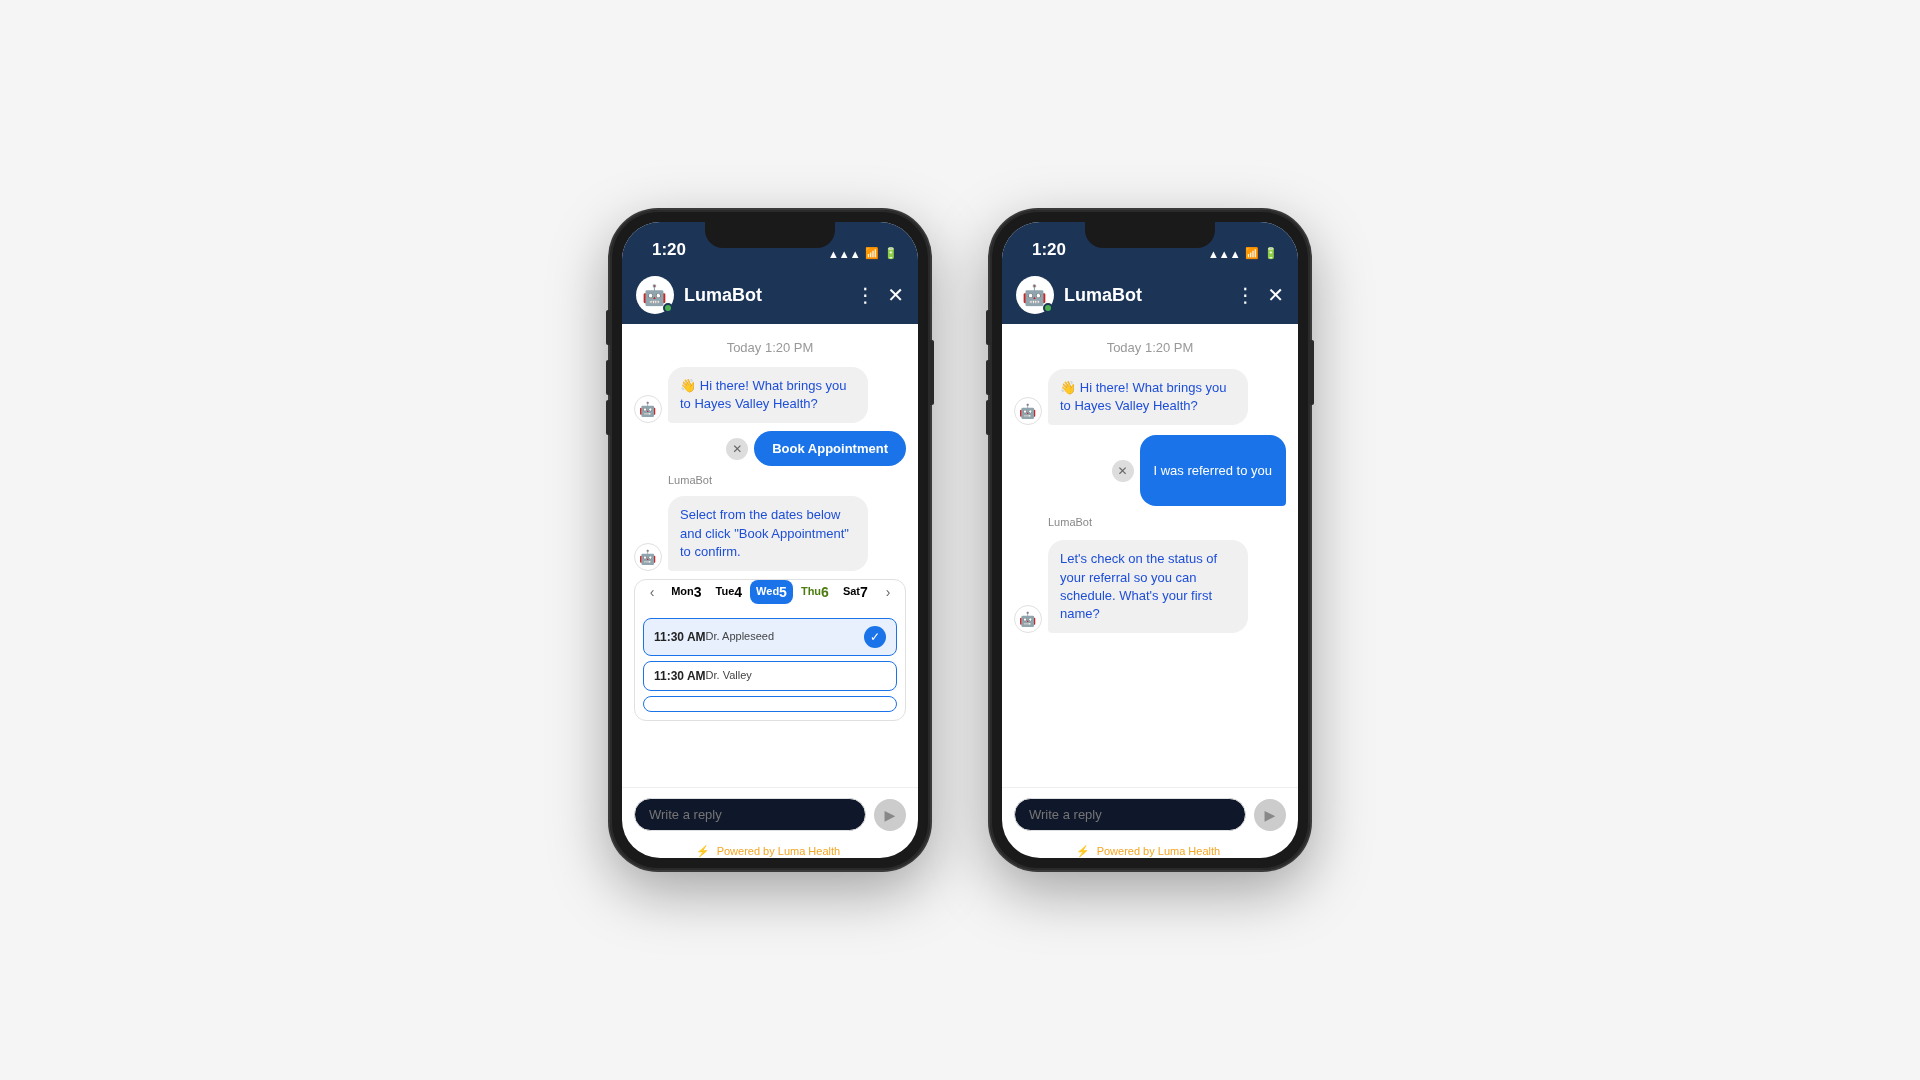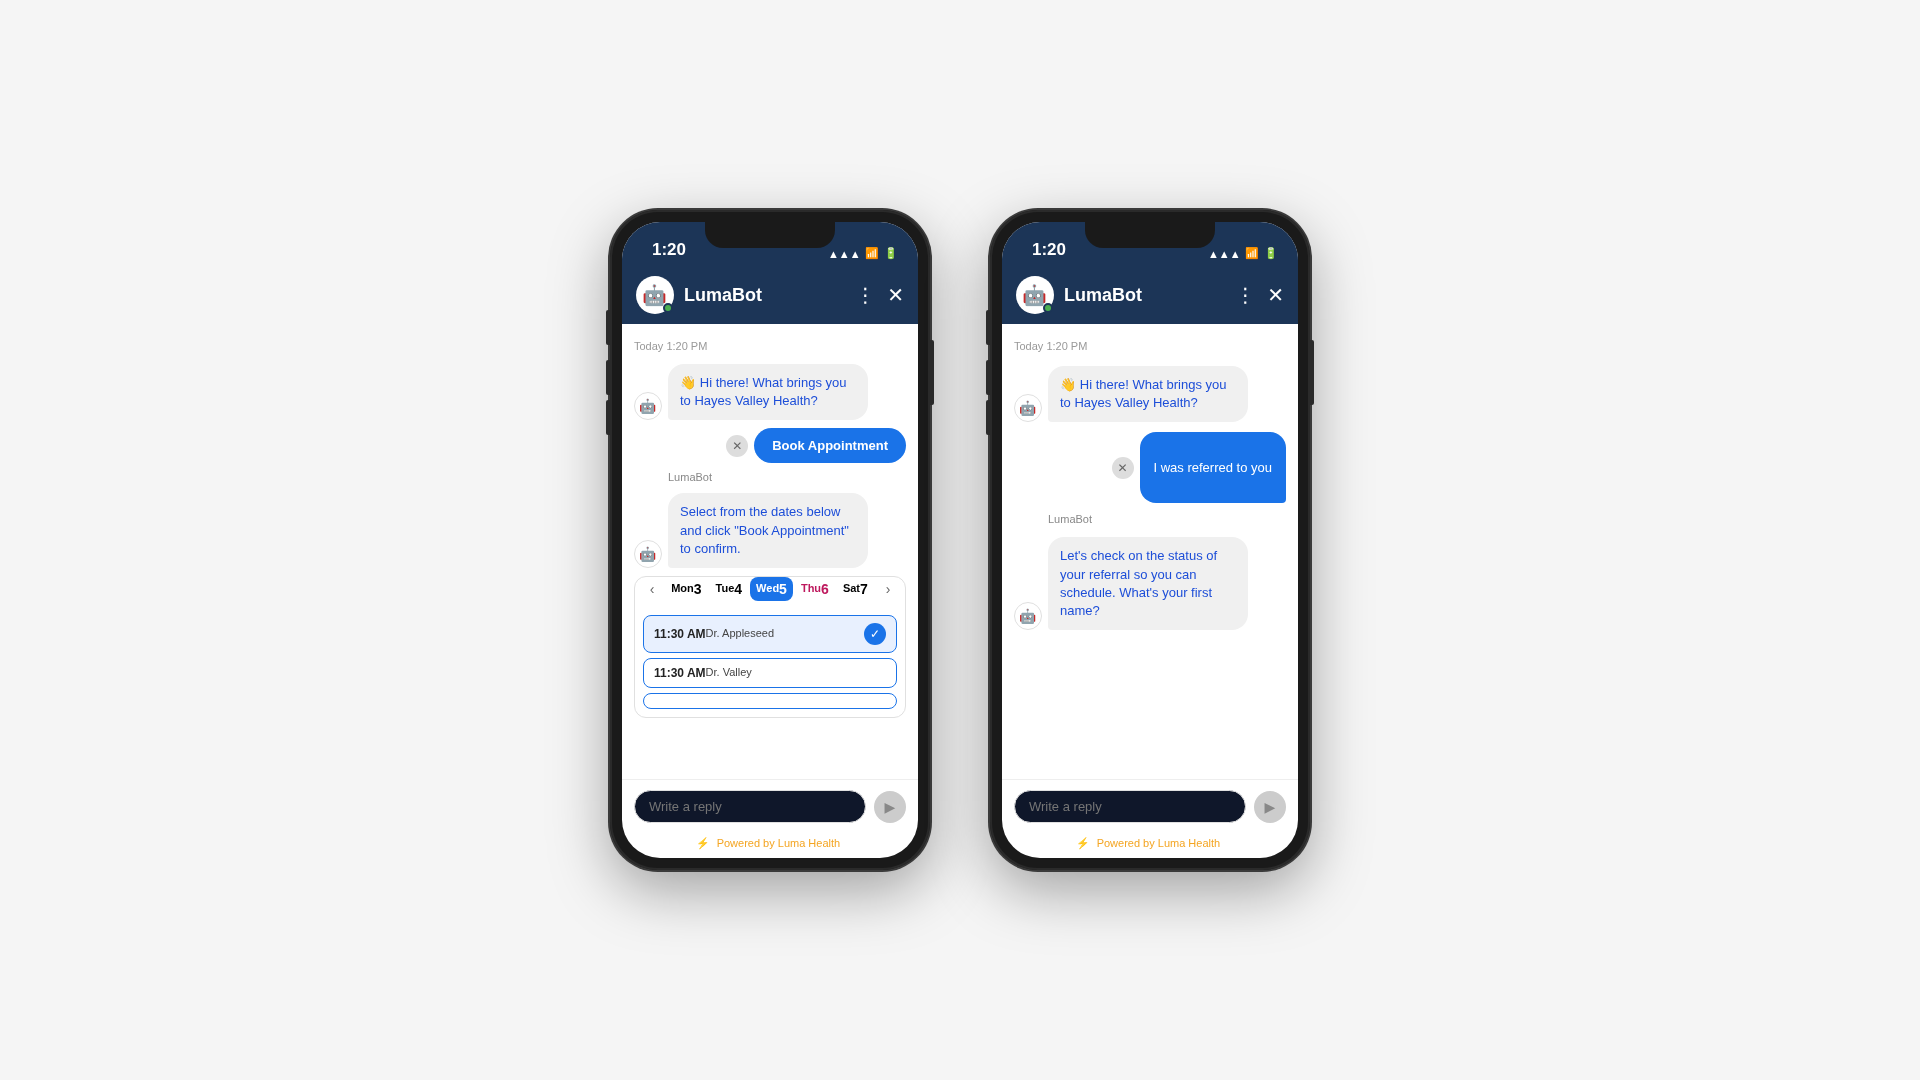--- a/index.html
+++ b/index.html
@@ -160,22 +160,23 @@
       flex: 1;
       overflow-y: auto;
       padding: 12px;
       background: #fff;
       display: flex;
       flex-direction: column;
       gap: 8px;
     }
 
     .timestamp-center {
+      text-align: center;
       color: #999;
-      font-size: 11px;
+      font-size: 13px;
       margin: 4px 0;
     }
 
     .msg-row {
       display: flex;
       align-items: flex-end;
       gap: 6px;
     }
 
     .msg-row.bot { justify-content: flex-start; }
@@ -308,21 +309,21 @@
       border-radius: 8px;
       min-width: 38px;
     }
 
     .cal-day.selected {
       background: #1a73e8;
       color: #fff;
     }
 
     .cal-day.disabled {
-      color: #be185d;
+      color: #4d7c0f;
     }
 
     .cal-day-name {
       font-size: 11px;
       font-weight: 600;
       margin-bottom: 2px;
     }
 
     .cal-day-num {
       font-size: 14px;
@@ -412,21 +413,21 @@
       justify-content: center;
       cursor: pointer;
       color: #888;
       font-size: 14px;
     }
 
     .powered-by {
       text-align: center;
       font-size: 11px;
       color: #aaa;
-      padding: 4px 0 8px;
+      padding: 4px 0 0;
       flex-shrink: 0;
     }
 
     .powered-by span {
       color: #f4a522;
       margin-right: 3px;
     }
 
     
     .phone2 .chat-body {

